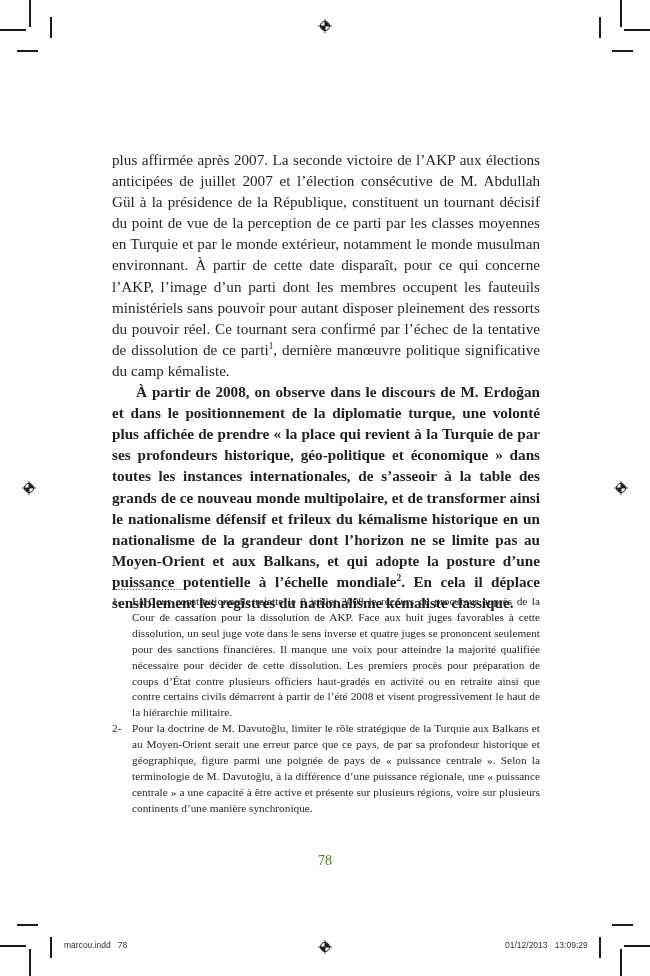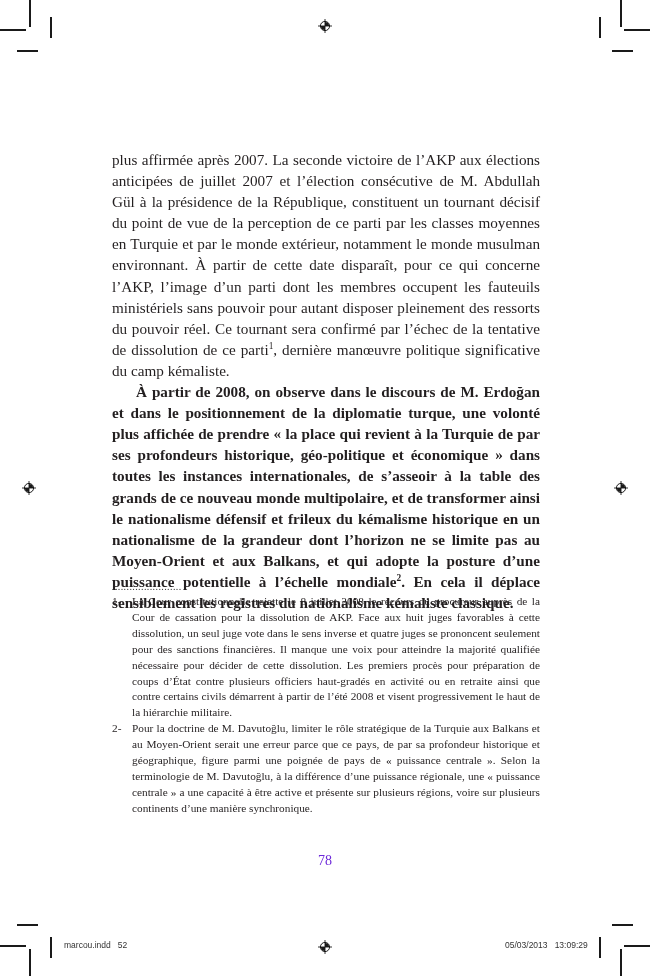--- a/index.html
+++ b/index.html
@@ -8,21 +8,21 @@
   .mark { position:absolute; background:#1a1a1a; }
   .reg { position:absolute; width:14px; height:14px; }
   .body-text { position:absolute; left:112px; top:149px; width:428px; font-family:"Liberation Serif", serif; font-size:15.2px; line-height:21.1px; text-align:justify; hyphens:none; }
   .body-text p { margin:0; }
   .body-text p.indent { text-indent:24px;font-weight:bold; }
   .sep { position:absolute; left:112px; top:581px; font-family:"Liberation Serif", serif; font-size:10px; letter-spacing:0.4px; color:#333; }
   .footnotes { position:absolute; left:112px; top:594px; width:428px; font-family:"Liberation Serif", serif; font-size:11.3px; line-height:15.9px; text-align:justify; }
   .fn { position:relative; padding-left:20px; margin:0; }
   .fn .num { position:absolute; left:0; top:0; }
   sup { font-size:0.62em; line-height:0; vertical-align:super; }
-  .page-number { position:absolute; left:0; width:650px; top:853px; text-align:center; font-family:"Liberation Serif", serif; font-size:14px; color:#6d28d9; }
+  .page-number { position:absolute; left:0; width:650px; top:853px; text-align:center; font-family:"Liberation Serif", serif; font-size:14px; color:#4d7c0f; }
   .slug { position:absolute; top:940px; font-family:"Liberation Sans", sans-serif; font-size:8.5px; color:#333; white-space:pre; }
 </style>
 </head>
 <body>
 
 <div class="page">
 
   <div class="mark" style="left:29px;top:0;width:1.5px;height:27px;"></div>
   <div class="mark" style="left:0;top:29px;width:26px;height:1.5px;"></div>
   <div class="mark" style="left:50px;top:17px;width:1.5px;height:21px;"></div>
@@ -81,18 +81,18 @@
       <span>La Cour constitutionnelle rejette le 8 juillet 2008 le recours du procureur auprès de la Cour de cassation pour la dissolution de AKP. Face aux huit juges favorables à cette dissolution, un seul juge vote dans le sens inverse et quatre juges se prononcent seulement pour des sanctions financières. Il manque une voix pour atteindre la majorité qualifiée nécessaire pour décider de cette dissolution. Les premiers procès pour préparation de coups d’État contre plusieurs officiers haut-gradés en activité ou en retraite ainsi que contre certains civils démarrent à partir de l’été 2008 et visent progressivement le haut de la hiérarchie militaire.</span>
     </p>
     <p class="fn">
       <span class="num">2-</span>
       <span>Pour la doctrine de M. Davutoğlu, limiter le rôle stratégique de la Turquie aux Balkans et au Moyen-Orient serait une erreur parce que ce pays, de par sa profondeur historique et géographique, figure parmi une poignée de pays de « puissance centrale ». Selon la terminologie de M. Davutoğlu, à la différence d’une puissance régionale, une « puissance centrale » a une capacité à être active et présente sur plusieurs régions, voire sur plusieurs continents d’une manière synchronique.</span>
     </p>
   </div>
 
   <div class="page-number">78</div>
 
-  <div class="slug" style="left:64px;">marcou.indd   52</div>
-  <div class="slug" style="left:505px;">05/03/2013   13:09:29</div>
+  <div class="slug" style="left:64px;">marcou.indd   78</div>
+  <div class="slug" style="left:505px;">01/12/2013   13:09:29</div>
   <div class="mark" style="left:50px;top:937px;width:1.5px;height:21px;"></div>
   <div class="mark" style="left:599px;top:937px;width:1.5px;height:21px;"></div>
 
 </div>
 
 </body></html>

